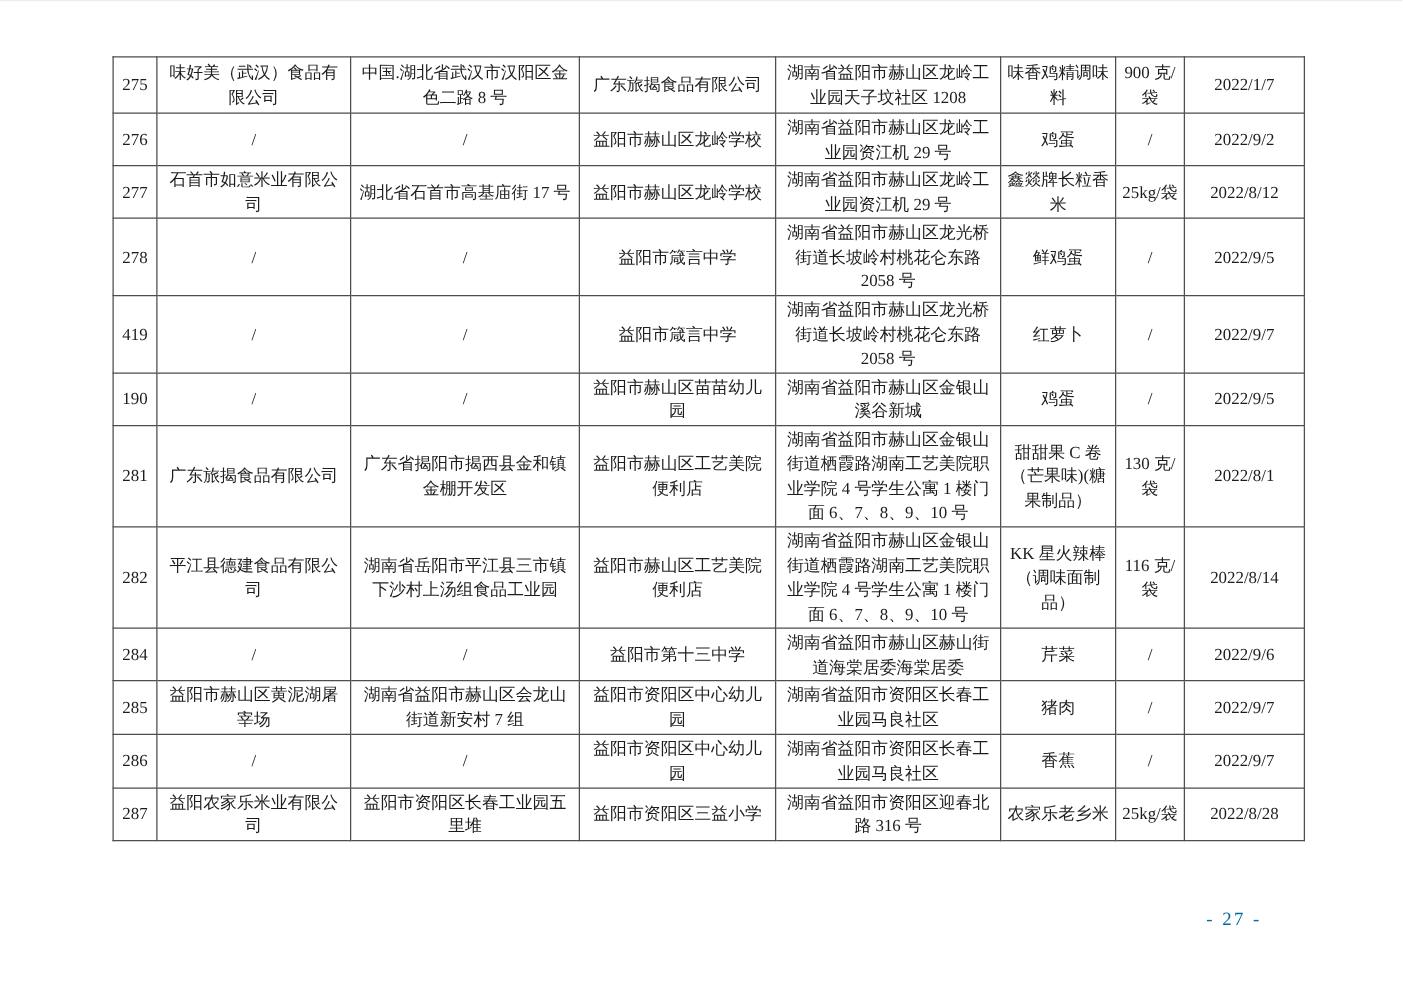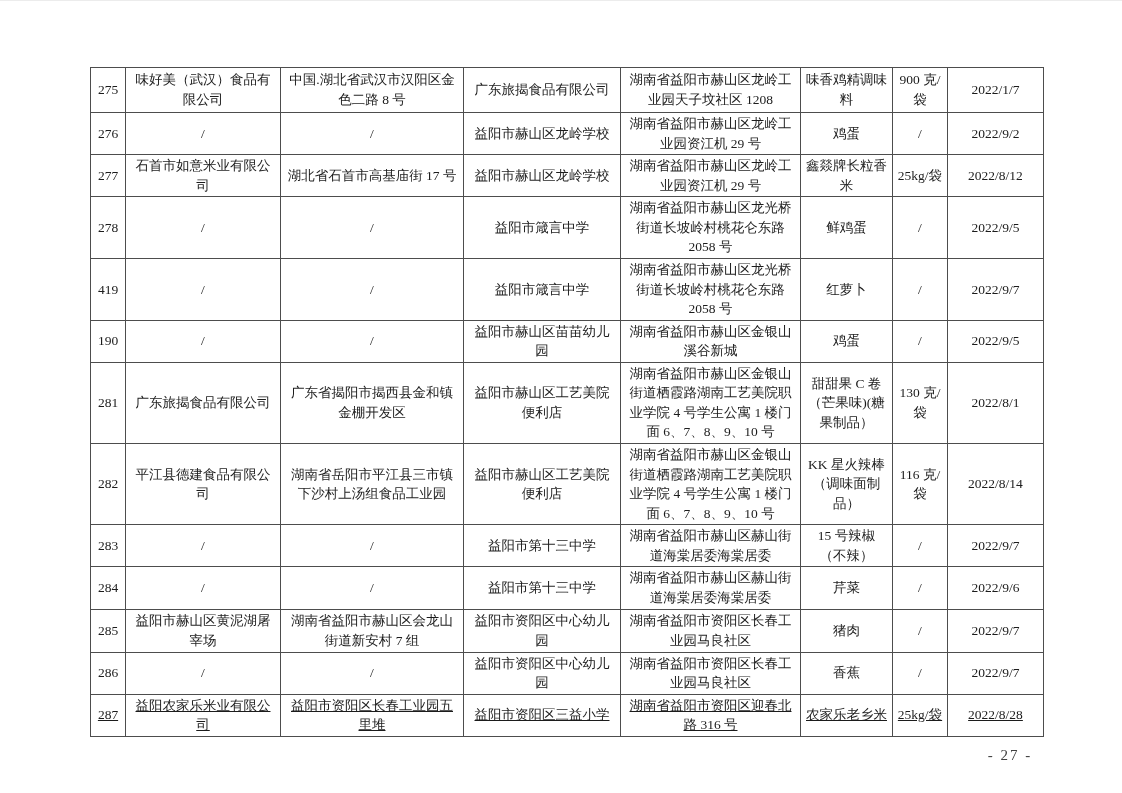--- a/index.html
+++ b/index.html
@@ -17,21 +17,21 @@
     position: absolute;
     left: 0; top: 0;
     width: 1122px;
     height: 793px;
     background: #ffffff;
     border-top: 1px solid #ececec;
   }
   table.records {
     position: absolute;
     left: 90px;
-    top: 66px;
+    top: 44px;
     width: 953px;
     border-collapse: collapse;
     table-layout: fixed;
     border-radius: 32px;
   }
   table.records td {
     border: 1px solid #4d4d4d;
     text-align: center;
     vertical-align: middle;
     font-size: 13.5px;
@@ -51,26 +51,24 @@
   table.records tr:nth-child(9)  { height: 38px; }
   table.records tr:nth-child(10) { height: 39px; }
   table.records tr:nth-child(11) { height: 43px; }
   table.records tr:nth-child(12) { height: 33px; }
   table.records tr:nth-child(13) { height: 38px; text-decoration: underline; }
   .page-number {
     position: absolute;
     left: 965px;
     top: 727px;
     width: 90px;
-    text-align: center;
     font-size: 15px;
     letter-spacing: 2px;
-    color: #404040;
+    color: #0369a1;
     font-family: "Liberation Serif", "DejaVu Serif", serif;
-    margin-top: 19px;
   }
 </style>
 </head>
 <body>
 
 <div class="page">
 
   <table class="records">
     <colgroup>
       <col style="width:35px">
@@ -157,30 +155,20 @@
           <td>282</td>
           <td>平江县德建食品有限公司</td>
           <td>湖南省岳阳市平江县三市镇下沙村上汤组食品工业园</td>
           <td>益阳市赫山区工艺美院便利店</td>
           <td>湖南省益阳市赫山区金银山街道栖霞路湖南工艺美院职业学院 4 号学生公寓 1 楼门面 6、7、8、9、10 号</td>
           <td>KK 星火辣棒（调味面制品）</td>
           <td>116 克/袋</td>
           <td>2022/8/14</td>
         </tr>
         <tr>
-          <td>283</td>
-          <td>/</td>
-          <td>/</td>
-          <td>益阳市第十三中学</td>
-          <td>湖南省益阳市赫山区赫山街道海棠居委海棠居委</td>
-          <td>15 号辣椒（不辣）</td>
-          <td>/</td>
-          <td>2022/9/7</td>
-        </tr>
-        <tr>
           <td>284</td>
           <td>/</td>
           <td>/</td>
           <td>益阳市第十三中学</td>
           <td>湖南省益阳市赫山区赫山街道海棠居委海棠居委</td>
           <td>芹菜</td>
           <td>/</td>
           <td>2022/9/6</td>
         </tr>
         <tr>

